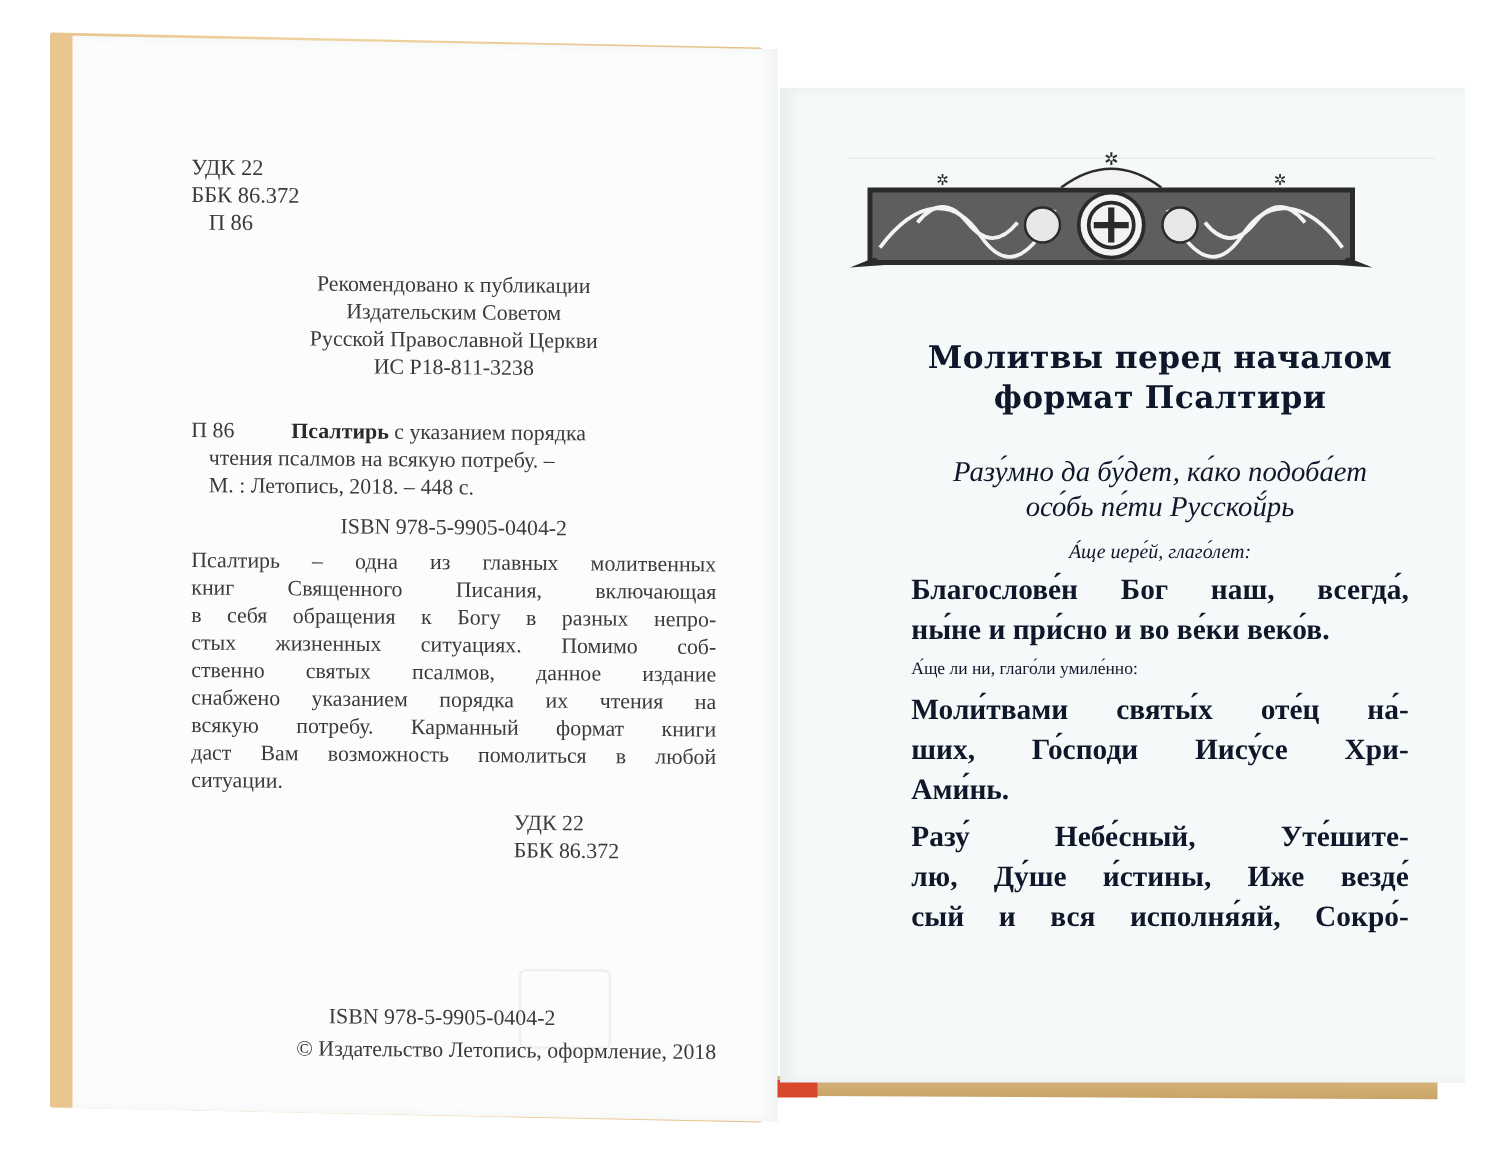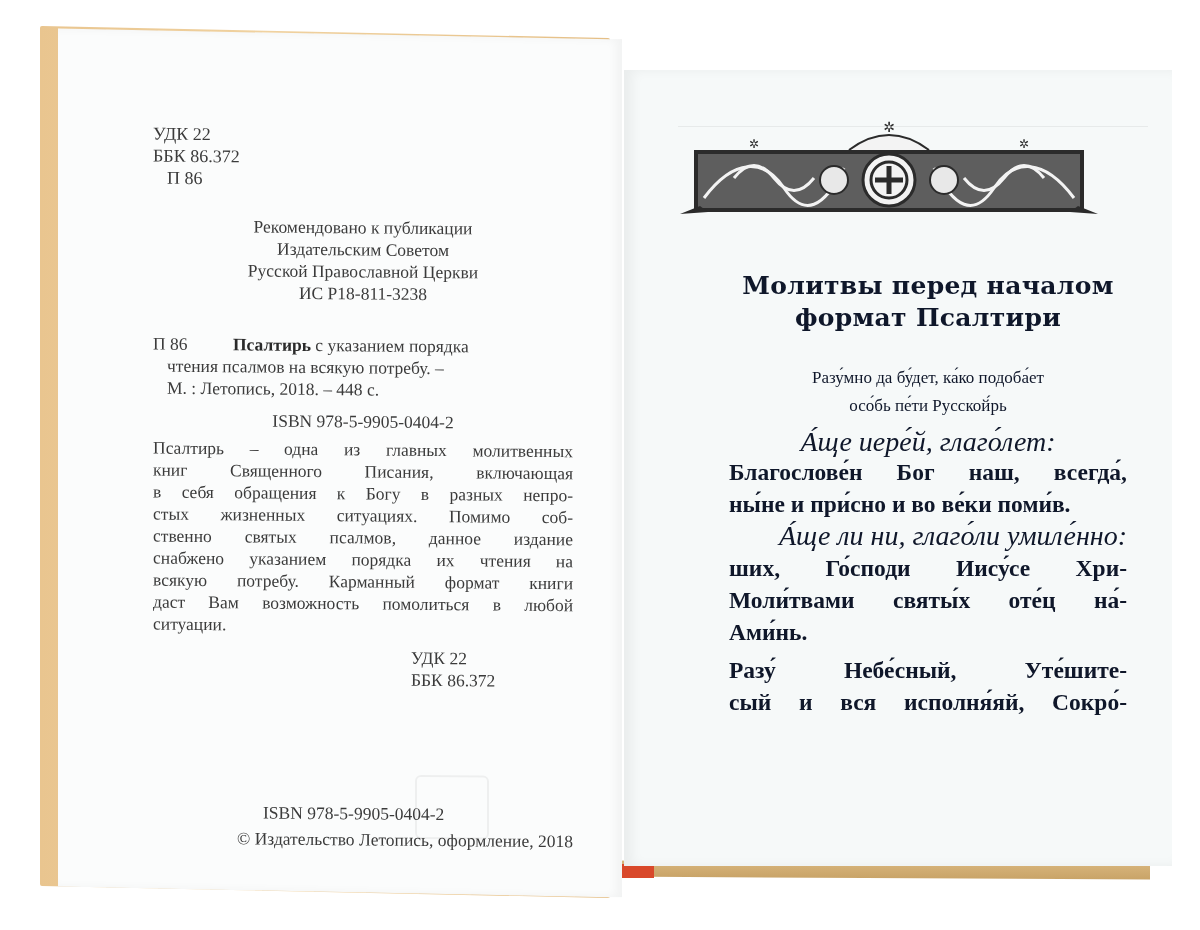--- a/index.html
+++ b/index.html
@@ -76,28 +76,28 @@
   }
   .rp-body {
     position: absolute; left: 74px; top: 200px; width: 398px;
     color: #0f172a; text-align: center; margin-left: 31px;
   }
   .rp-title {
     font-weight: bold; font-size: 25px; line-height: 32px;
     font-family: "DejaVu Serif", serif; letter-spacing: 0.3px;
   }
   .rp-intro {
-    font-size: 17px; line-height: 28px; margin-top: 30px;
-  }
-  .rp-rubric { font-style: italic; font-size: 28px; line-height: 28px; margin-top: 8px; }
+    font-style: italic; font-size: 23px; line-height: 28px; margin-top: 30px;
+  }
+  .rp-rubric { font-style: italic; font-size: 16px; line-height: 28px; margin-top: 8px; }
   .rp-bold {
     font-weight: bold; font-size: 23.5px; line-height: 32px;
     text-align: justify; text-align-last: left;
   }
-  .rp-italic-center { font-style: italic; font-size: 28px; line-height: 32px; text-align: right; }
+  .rp-italic-center { font-size: 14px; line-height: 32px; text-align: left; }
   .line { display: block; white-space: nowrap; }
   .just { text-align: justify; text-align-last: justify; display: block; }
 </style>
 </head>
 <body>
 
 <div class="cover-left"></div>
 <div class="cover-bottom"></div>
 <div class="spine-tab-top"></div>
 <div class="spine-red"></div>
@@ -187,29 +187,30 @@
 
     <div class="rp-intro">
       <div>Разу́мно да бу́дет, ка́ко подоба́ет</div>
       <div>осо́бь пе́ти Русской́рь</div>
     </div>
 
     <div class="rp-rubric">А́ще иере́й, глаго́лет:</div>
 
     <div class="rp-bold">
       <span class="just" style="padding-left:0">Благослове́н Бог наш, всегда́,</span>
-      <span class="line" style="text-align:left">ны́не и при́сно и во ве́ки поми́в.</span>
+      <span class="line" style="text-align:left">ны́не и при́сно и во ве́ки веко́в.</span>
     </div>
 
     <div class="rp-italic-center">А́ще ли ни, глаго́ли умиле́нно:</div>
 
     <div class="rp-bold">
+      <span class="just" style="padding-left:0">Моли́твами святы́х оте́ц на́-</span>
       <span class="just">ших, Го́споди Иису́се Хри-</span>
-      <span class="just" style="padding-left:0">Моли́твами святы́х оте́ц на́-</span>
       <span class="line" style="text-align:right">Ами́нь.</span>
     </div>
 
     <div class="rp-bold" style="margin-top:6px">
       <span class="just">Разу́ Небе́сный, Уте́шите-</span>
+      <span class="just">лю, Ду́ше и́стины, Иже везде́</span>
       <span class="just">сый и вся исполня́яй, Сокро́-</span>
     </div>
   </div>
 </div>
 
 </body></html>

